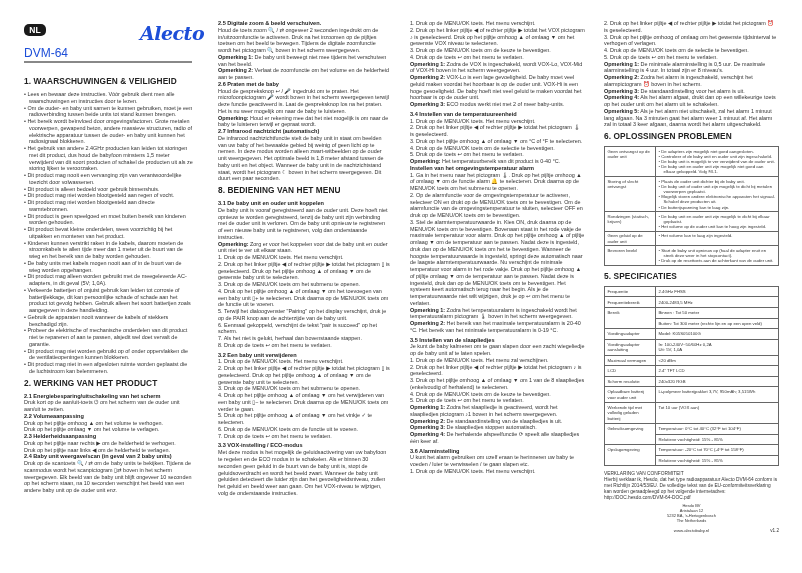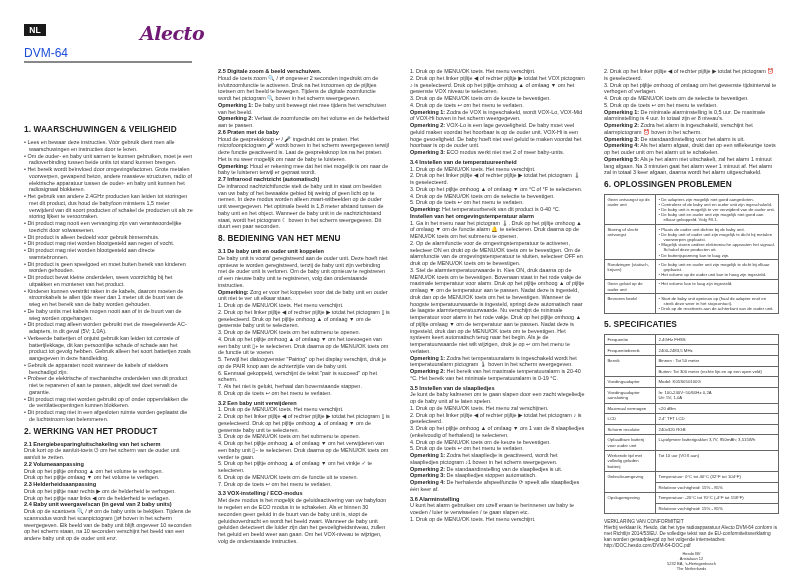--- a/index.html
+++ b/index.html
@@ -1,23 +1,23 @@
 <!DOCTYPE html>
 <html><head>
 <meta charset="utf-8">
 <style>
   * { box-sizing: border-box; margin: 0; padding: 0; }
   html, body { width: 802px; height: 573px; background: #fff; overflow: hidden; }
   body { font-family: "Liberation Sans", sans-serif; color: #222; position: relative; }
   .page { position: absolute; left: 0; top: 0; width: 802px; height: 573px; }
-  .lang-badge { position: absolute; left: 24px; top: 24px; width: 22px; height: 12px; background: #1a1a1a; color: #fff; border-radius: 0; font-size: 8.5px; font-weight: bold; text-align: center; line-height: 12px; }
-  .logo { position: absolute; left: 140px; top: 22px; font-family: "DejaVu Serif", serif; font-size: 19px; font-weight: bold; font-style: italic; letter-spacing: -0.5px; color: #701a75; }
+  .lang-badge { position: absolute; left: 24px; top: 24px; width: 22px; height: 12px; background: #1a1a1a; color: #fff; border-radius: 5px; font-size: 8.5px; font-weight: bold; text-align: center; line-height: 12px; }
+  .logo { position: absolute; left: 140px; top: 22px; font-family: "DejaVu Serif", serif; font-size: 19px; font-weight: bold; font-style: italic; letter-spacing: -0.5px; color: #1d4ed8; }
   .model { position: absolute; left: 24px; top: 46px; font-size: 12px; color: #1d4ed8; }
   .model-rule { position: absolute; left: 24px; top: 61px; width: 168px; height: 1.5px; background: #888; }
-  .col { position: absolute; top: 0; font-size: 5.45px; line-height: 6.75px; color: #333; margin-top: 48px; }
+  .col { position: absolute; top: 0; font-size: 5.45px; line-height: 6.75px; color: #333; }
   .col1 { left: 24px; top: 76px; width: 170px; }
   .col2 { left: 218px; top: 20px; width: 172px; }
   .col3 { left: 410px; top: 20px; width: 175px; }
   .col4 { left: 604px; top: 20px; width: 175px; }
   h2.sec { font-size: 8.3px; font-weight: bold; color: #222; margin: 0 0 5px 0; line-height: 10px; letter-spacing: 0.1px; }
   h3.sub { font-size: 5.6px; font-weight: bold; color: #222; line-height: 6.8px; }
   p { margin: 0; }
   ul.bul { list-style: none; }
   ul.bul li { padding-left: 5px; text-indent: -5px; }
   ul.bul li::before { content: "• "; }

